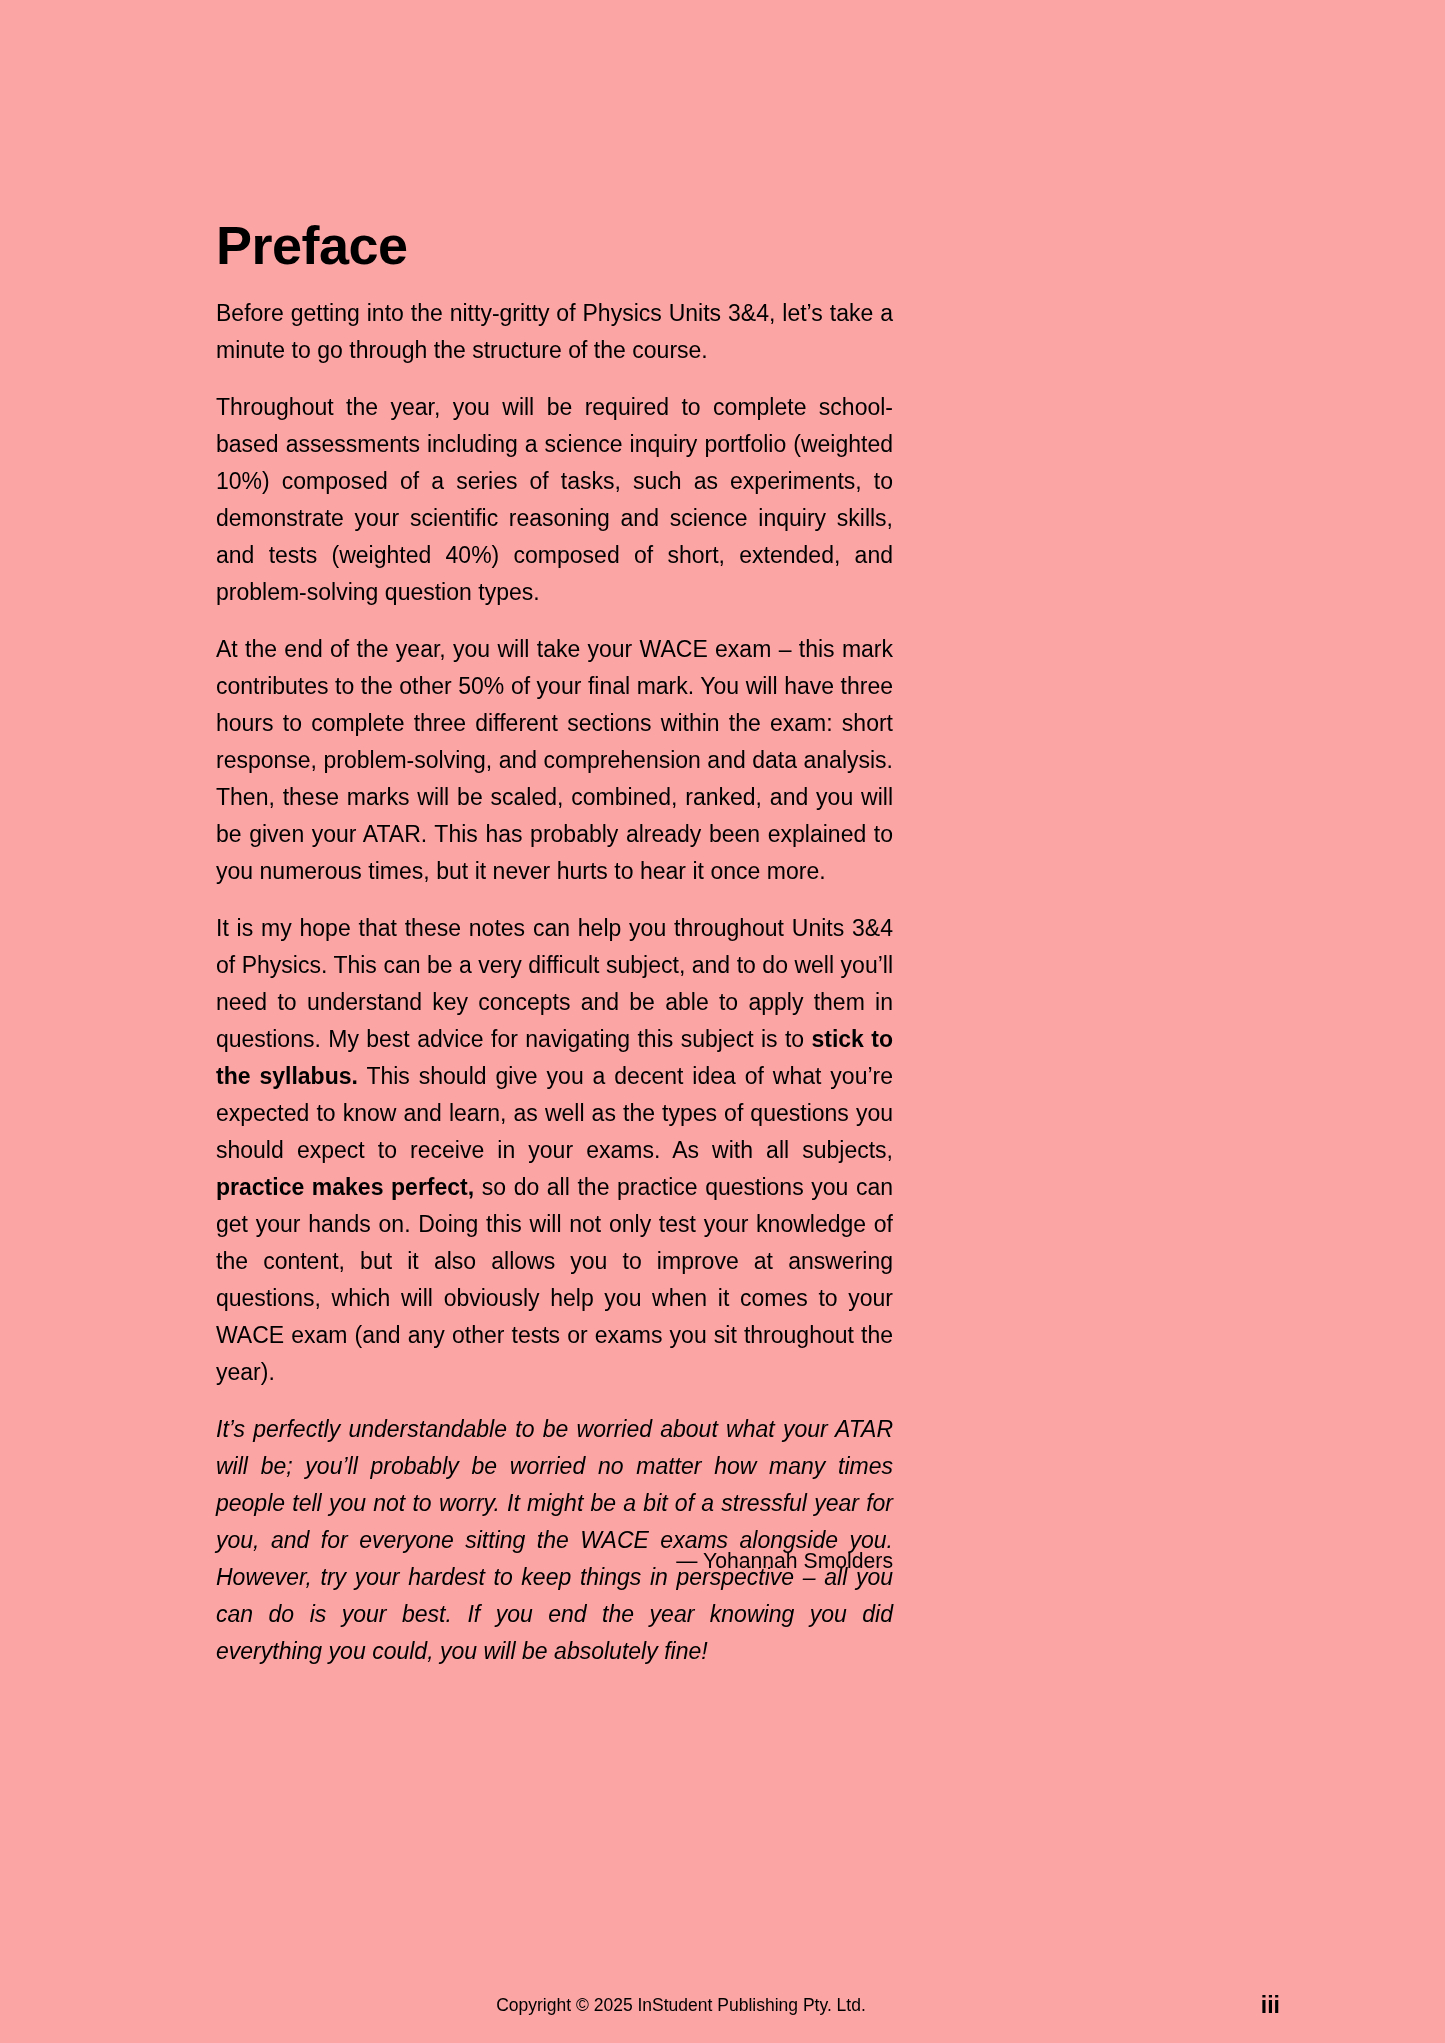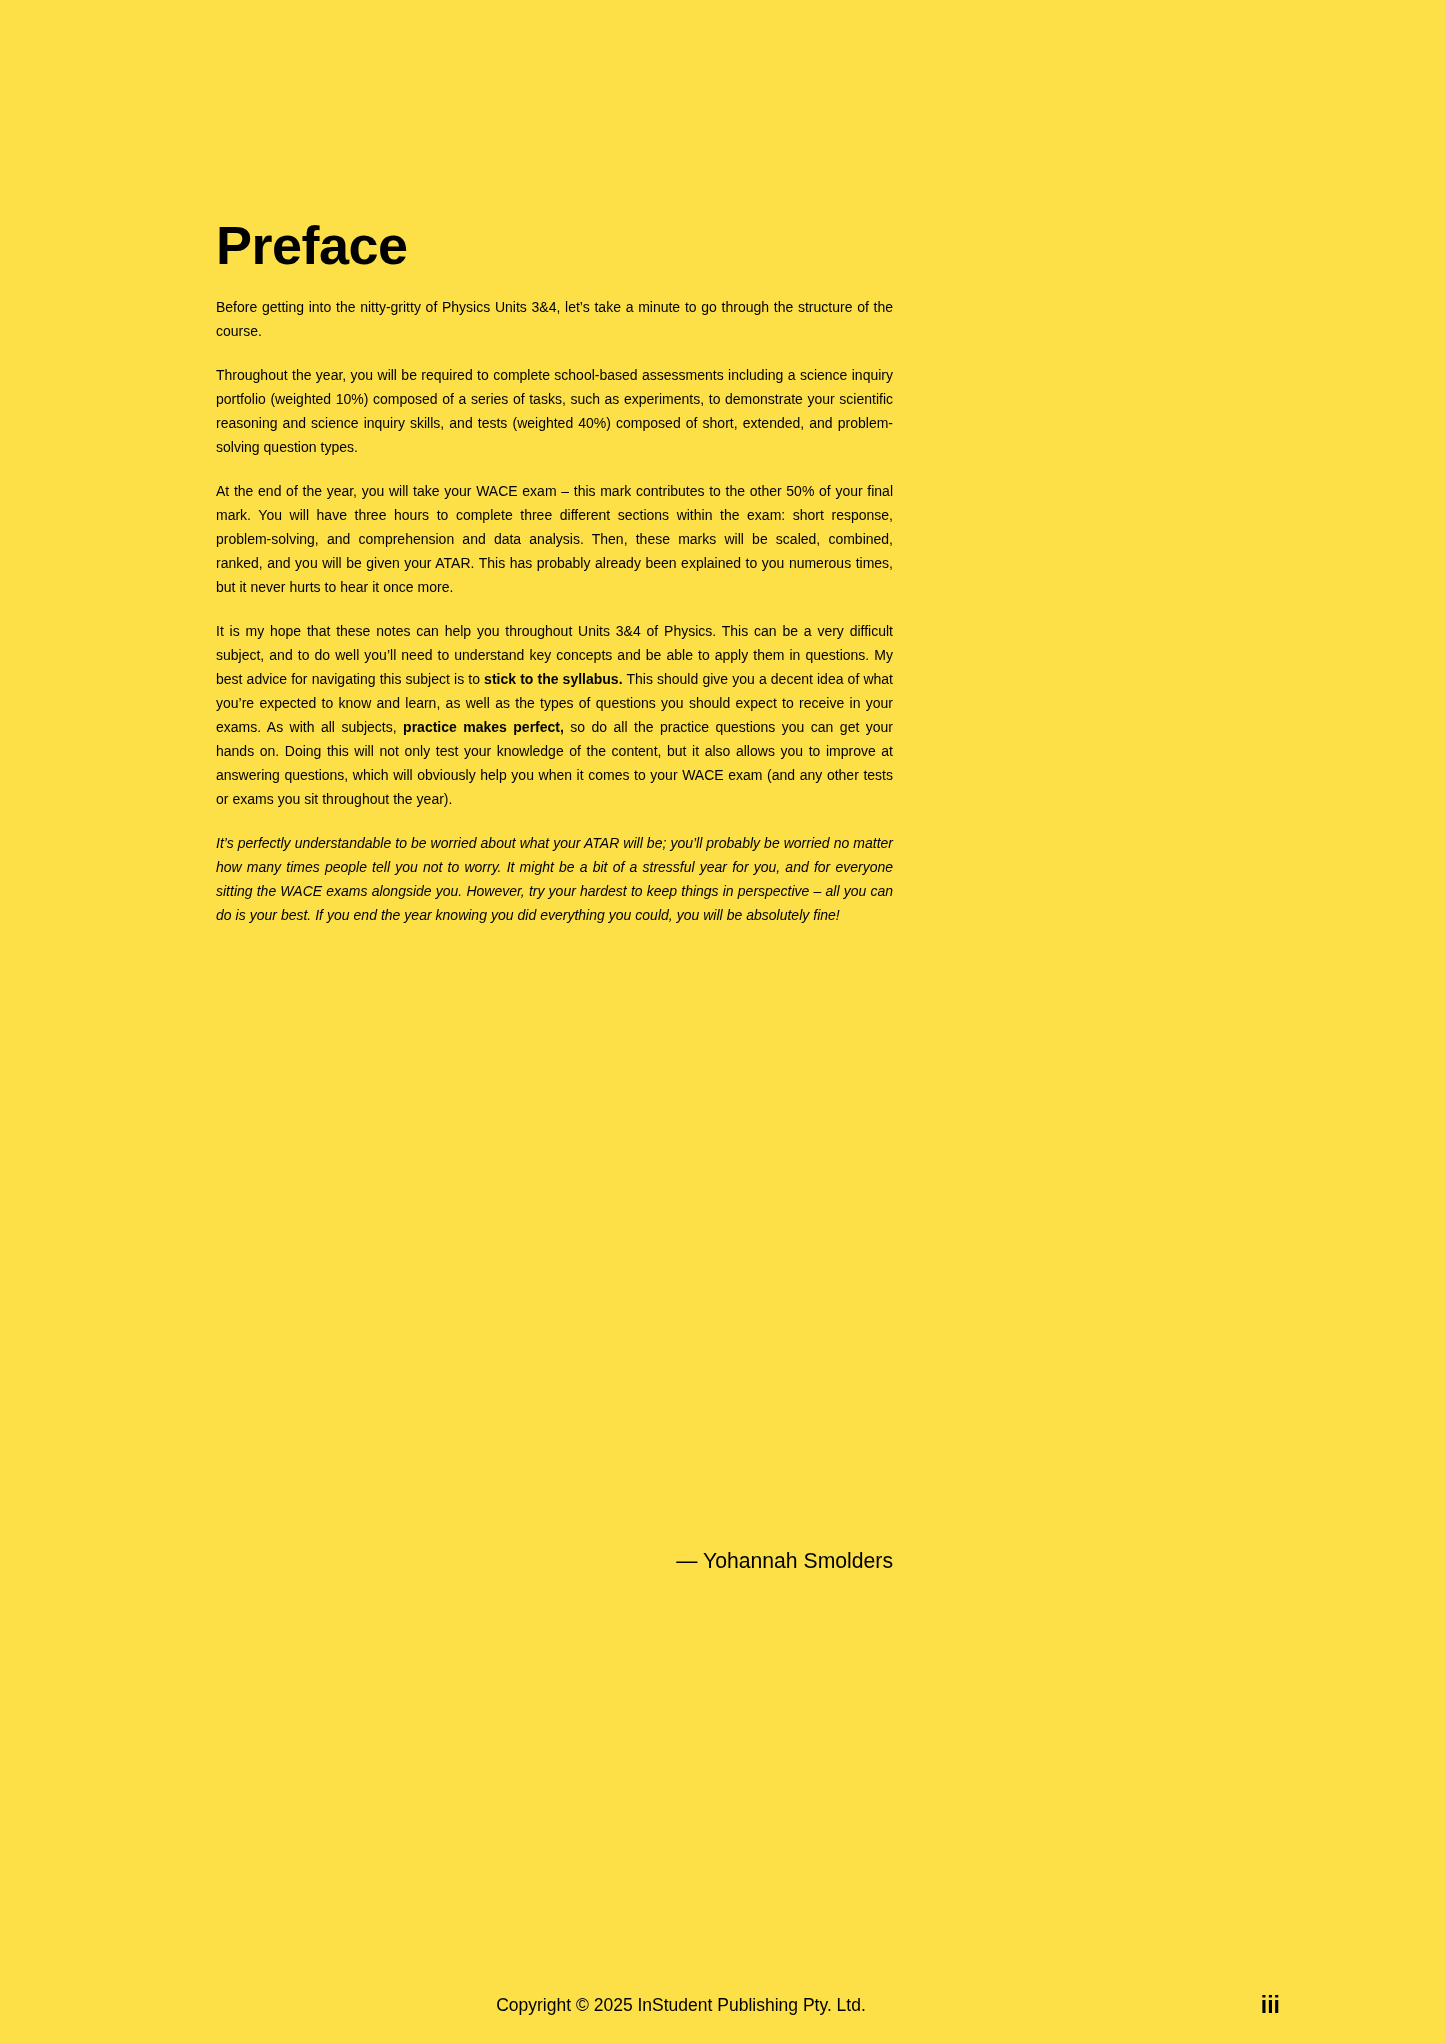--- a/index.html
+++ b/index.html
@@ -14,21 +14,21 @@
     font-family: "Liberation Sans", sans-serif;
     color: #000000;
     -webkit-font-smoothing: antialiased;
   }
 
   .page {
     position: absolute;
     left: 0; top: 0;
     width: 1445px;
     height: 2043px;
-    background: #fde047;
+    background: #fca5a5;
     overflow: hidden;
   }
 
   
   .content {
     position: absolute;
     left: 216px;
     top: 218px;
     width: 677px;
   }
@@ -36,22 +36,22 @@
   .page-title {
     font-size: 54px;
     font-weight: bold;
     line-height: 1.02;
     letter-spacing: -0.5px;
     margin: 0 0 22px 0;
     padding: 0;
   }
 
   .para {
-    font-size: 14px;
-    line-height: 24px;
+    font-size: 23px;
+    line-height: 37px;
     text-align: justify;
     text-justify: inter-word;
     margin: 0 0 20px 0;
     padding: 0;
     word-spacing: 0.1px;
     hyphens: none;
   }
 
   .para:last-of-type {
     margin-bottom: 0;

